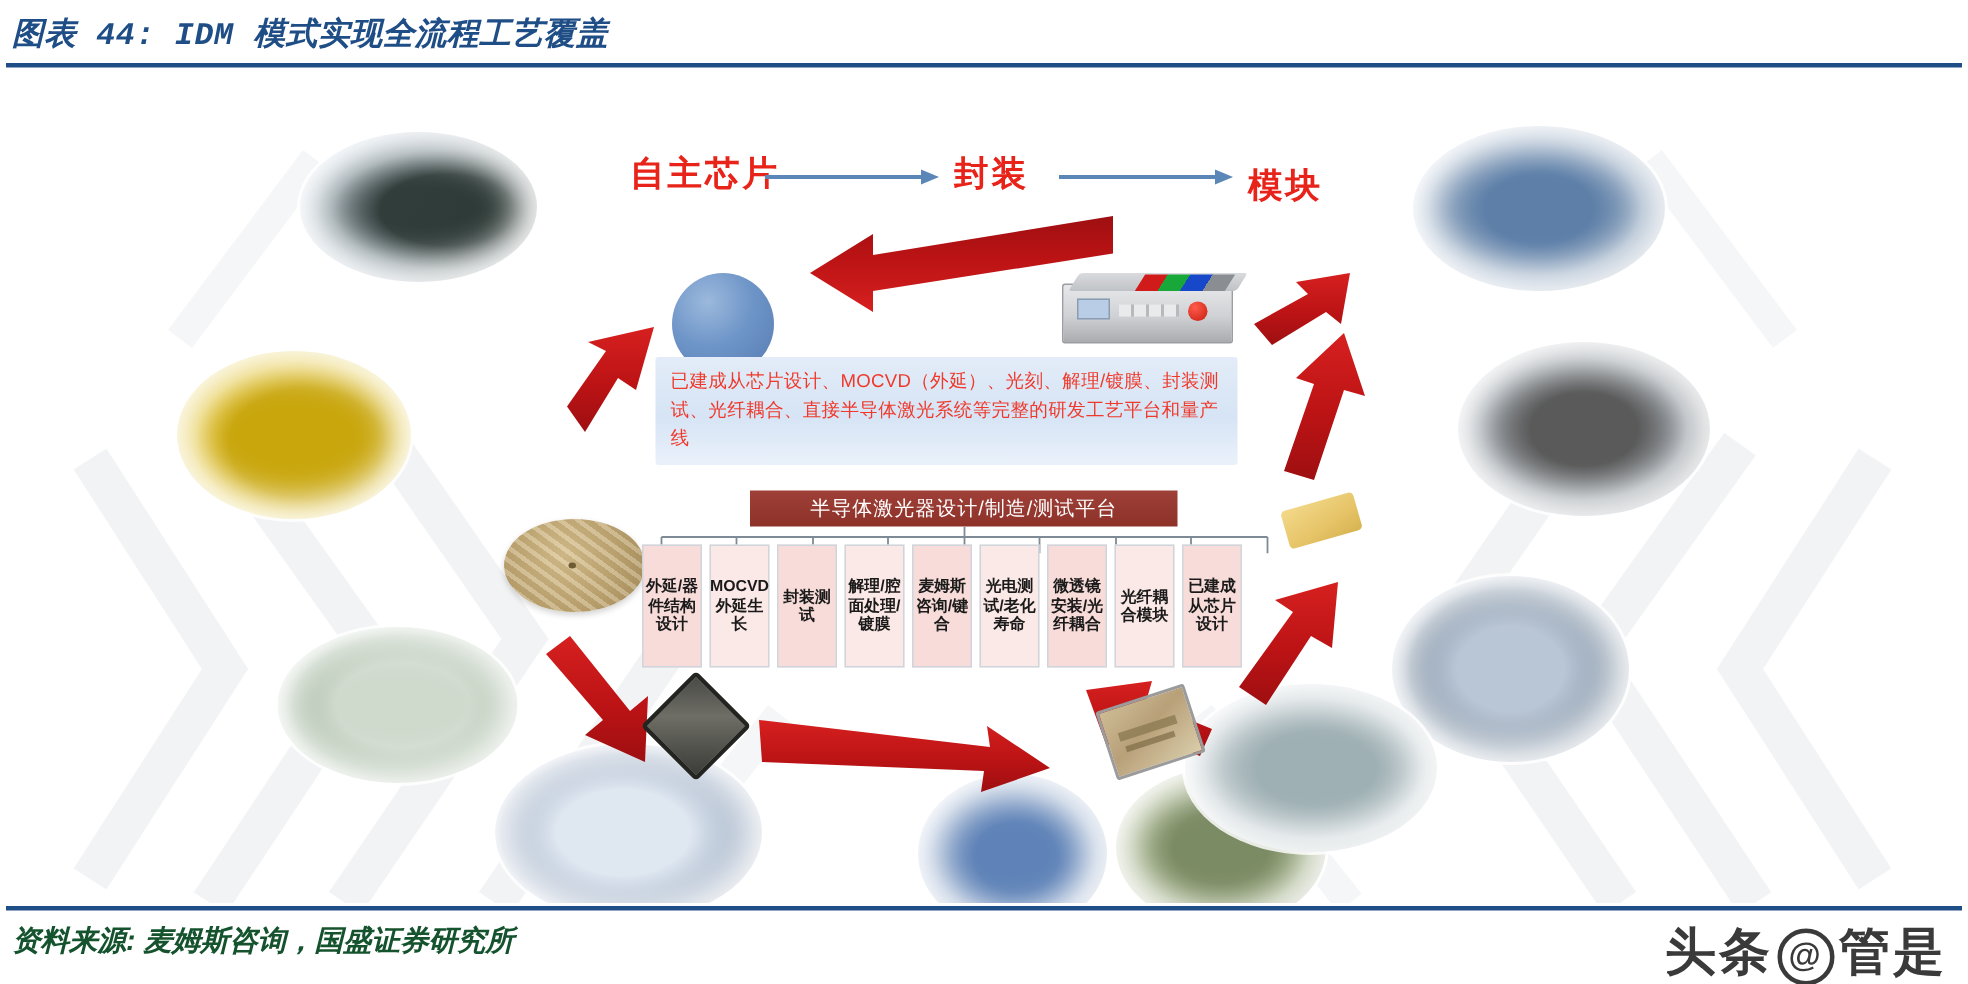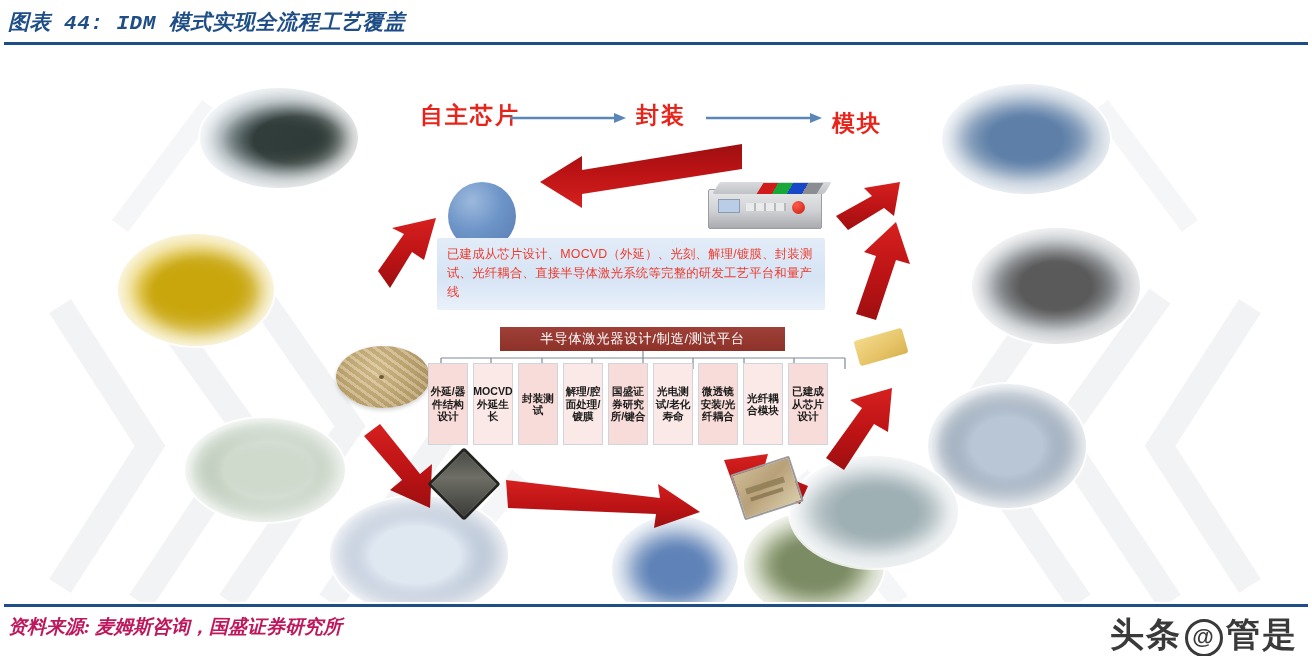--- a/index.html
+++ b/index.html
@@ -21,23 +21,23 @@
   .rule-top{
     position:absolute;left:4px;right:4px;top:42px;height:3px;
     background:#1f4e87;
   }
   .rule-bottom{
     position:absolute;left:4px;right:4px;top:604px;height:3px;
     background:#1f4e87;
   }
   .src-note{
     position:absolute;left:8px;top:614px;
-    font-family:Liberation Serif, serif;
+    font-family:Liberation Sans, sans-serif;
     font-style:italic;font-weight:700;
-    font-size:19px;color:#be185d;white-space:nowrap;
+    font-size:19px;color:#14532d;white-space:nowrap;
   }
   .watermark{
     position:absolute;right:14px;top:612px;
     font-size:34px;font-weight:700;color:#2a2a2a;
     letter-spacing:2px;opacity:.92;white-space:nowrap;
   }
   .watermark .at{
     display:inline-block;border:3px solid #2a2a2a;border-radius:50%;
     width:32px;height:32px;line-height:29px;text-align:center;
     font-size:22px;margin:0 3px;vertical-align:2px;
@@ -340,21 +340,21 @@
       <line x1="366" y1="7" x2="366" y2="18"></line>
       <line x1="417" y1="7" x2="417" y2="18"></line>
     </g>
   </svg>
 
   <div class="boxrow">
     <div class="pbox">外延/器件结构设计</div>
     <div class="pbox alt">MOCVD外延生长</div>
     <div class="pbox">封装测试</div>
     <div class="pbox alt">解理/腔面处理/镀膜</div>
-    <div class="pbox">国盛证券研究所/键合</div>
+    <div class="pbox">麦姆斯咨询/键合</div>
     <div class="pbox alt">光电测试/老化寿命</div>
     <div class="pbox">微透镜安装/光纤耦合</div>
     <div class="pbox alt">光纤耦合模块</div>
     <div class="pbox">已建成从芯片设计</div>
   </div>
 
 </div>
 
 <div class="rule-bottom"></div>
 <div class="src-note">资料来源: 麦姆斯咨询，国盛证券研究所</div>

